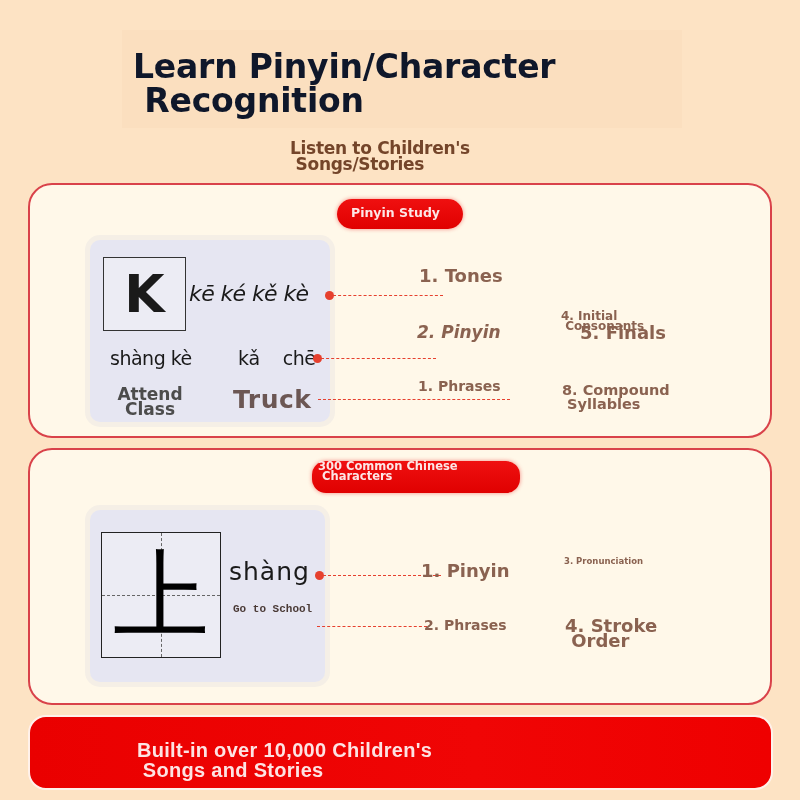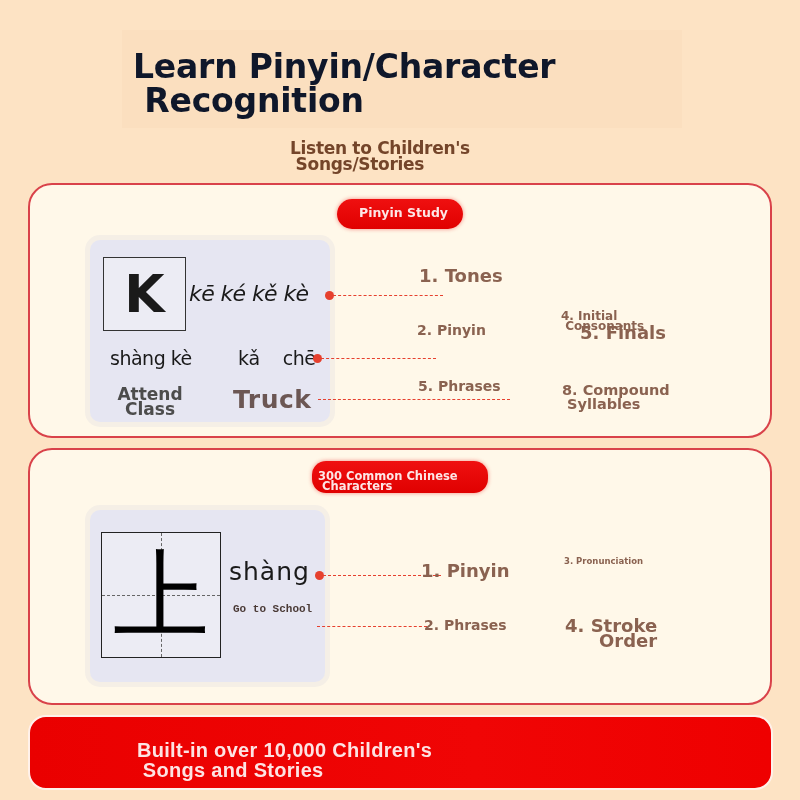--- a/index.html
+++ b/index.html
@@ -34,22 +34,22 @@
   .panel.p1 { top: 183px; height: 255px; }
   .panel.p2 { top: 448px; height: 257px; }
   .pill {
     position: absolute;
     background: linear-gradient(180deg, #ef1010 0%, #e00000 100%);
     color: #fde6e6; font-weight: bold;
     font-family: "DejaVu Sans", sans-serif;
     border-radius: 16px; white-space: pre;
     box-shadow: 0 0 4px rgba(230,0,0,0.45);
   }
-  .pill.p1 { left: 337px; top: 199px; width: 126px; height: 30px; font-size: 12.5px; line-height: 28px; padding-left: 22px; }
-  .pill.p2 { left: 312px; top: 461px; width: 176px; height: 32px; font-size: 11.5px; line-height: 10px; padding-left: 6px; padding-top: 10px; border-radius: 14px; }
+  .pill.p1 { left: 337px; top: 199px; width: 126px; height: 30px; font-size: 12.5px; line-height: 28px; padding-left: 14px; }
+  .pill.p2 { left: 312px; top: 461px; width: 208px; height: 32px; font-size: 11.5px; line-height: 10px; padding-left: 6px; padding-top: 0; border-radius: 14px; }
   .card {
     position: absolute; background: #e6e6f2;
     border-radius: 10px;
     box-shadow: 0 0 0 5px #f5efe6;
   }
   .card.c1 { left: 90px; top: 240px; width: 240px; height: 182px; }
   .card.c2 { left: 90px; top: 510px; width: 235px; height: 172px; }
   .k-box {
     position: absolute; left: 103px; top: 257px; width: 83px; height: 74px;
     border: 1.5px solid #333; background: #ececf4;
@@ -133,22 +133,22 @@
 Class</div>
 <div class="truck">Truck</div>
 
 <div class="dot" style="left:325px; top:291px;"></div>
 <div class="dash" style="left:333px; top:295px; width:110px;"></div>
 <div class="dot" style="left:313px; top:354px;"></div>
 <div class="dash" style="left:321px; top:358px; width:115px;"></div>
 <div class="dash" style="left:318px; top:399px; width:192px;"></div>
 
 <div class="feat" style="left:419px; top:265px; font-size:18px;">1. Tones</div>
-<div class="feat" style="left:417px; top:322px; font-size:14px;">2. Pinyin</div>
-<div class="feat" style="left:418px; top:378px; font-size:14px;">5. Phrases</div>
+<div class="feat" style="left:417px; top:322px; font-size:17px;font-style:italic;">2. Pinyin</div>
+<div class="feat" style="left:418px; top:378px; font-size:14px;">1. Phrases</div>
 <div class="feat" style="left:561px; top:264px; font-size:12px; line-height:10px;margin-top:47px;">4. Initial
  Consonants</div>
 <div class="feat" style="left:560px; top:322px; font-size:18px;margin-left:20px;">5. Finals</div>
 <div class="feat" style="left:562px; top:383px; font-size:14.5px; line-height:14px;">8. Compound
  Syllables</div>
 
 <div class="panel p2"></div>
 <div class="pill p2">300 Common Chinese
  Characters</div>
 <div class="card c2"></div>
@@ -160,18 +160,18 @@
 <div class="pinyin-text shang">shàng</div>
 <div class="goschool">Go to School</div>
 
 <div class="dot" style="left:315px; top:571px;"></div>
 <div class="dash" style="left:323px; top:575px; width:118px;"></div>
 <div class="dash" style="left:317px; top:626px; width:110px;"></div>
 
 <div class="feat" style="left:421px; top:560px; font-size:18px;">1. Pinyin</div>
 <div class="feat" style="left:424px; top:617px; font-size:14px;">2. Phrases</div>
 <div class="feat" style="left:564px; top:556px; font-size:8.5px;">3. Pronunciation</div>
-<div class="feat" style="left:565px; top:618px; font-size:18px; line-height:15px;text-align:right;">4. Stroke
+<div class="feat" style="left:565px; top:618px; font-size:18px; line-height:15px;">4. Stroke
  Order</div>
 
 <div class="banner"></div>
 <div class="banner-text">Built-in over 10,000 Children's
  Songs and Stories</div>
 
 </body></html>

